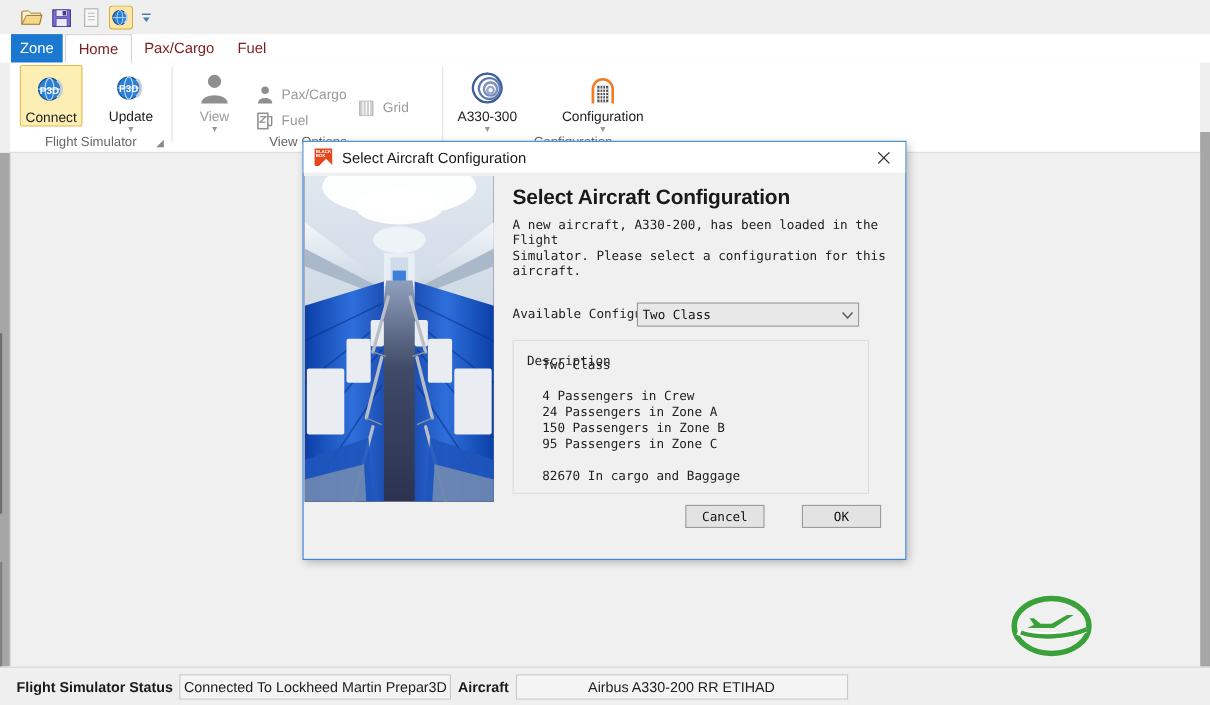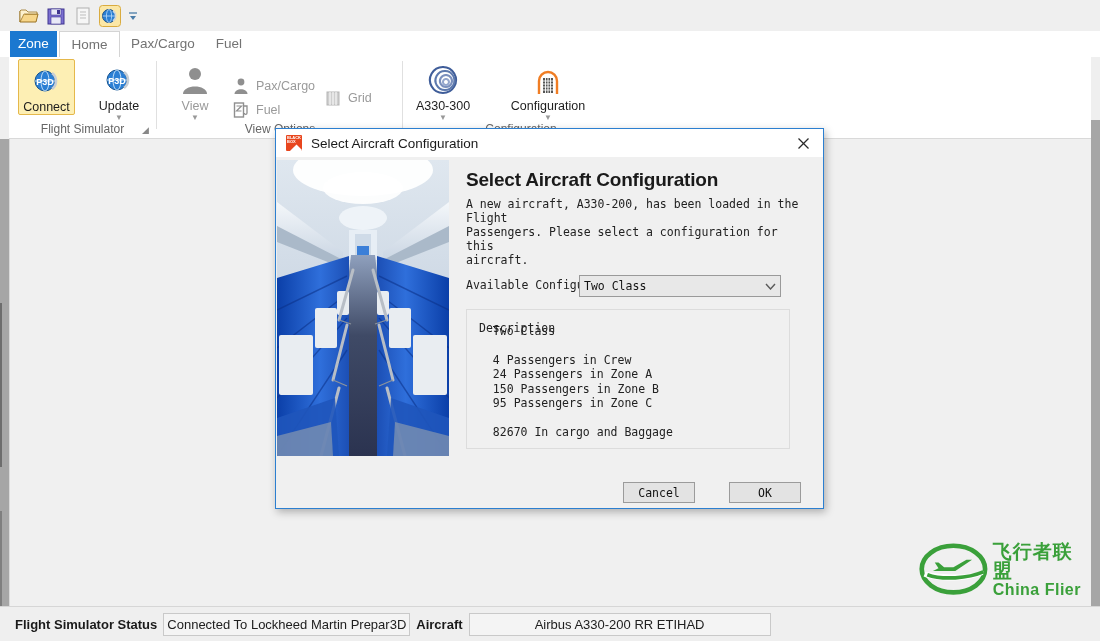--- a/index.html
+++ b/index.html
@@ -46,21 +46,21 @@
   .qat-icon { width: 22px; height: 22px; position: relative; display:block; }
 
   
   .ribbon-tabs {
     position: absolute; left: 0; top: 31px; width: 1100px; height: 26px;
     background: #ffffff;
   }
   .tab {
     position: absolute; top: 0; height: 26px;
     line-height: 26px;
-    font-size: 13.5px; color: #737373;
+    font-size: 13.5px; color: #7f1d1d;
     text-align: center;
   }
   .tab-file {
     left: 10px; width: 47px;
     background: #1b78d0; color: #ffffff;
   }
   .tab-home {
     left: 59px; width: 61px;
     background: #ffffff;
     border: 1px solid #d4d4d4; border-bottom: none;
@@ -270,21 +270,21 @@
     font-size: 11.5px; color: #222; margin-top: 19px;
   }
   .groupbox-content {
     position: absolute; left: 12px; top: 14px; right: 6px;
     font-family: "DejaVu Sans Mono", monospace;
     font-size: 11.5px; line-height: 14.4px; color: #222;
     white-space: pre-wrap;
   }
 
   .dlg-buttons {
-    position: absolute; right: 22px; bottom: 7px;
+    position: absolute; right: 22px; bottom: 30px;
     display: flex; gap: 34px;
   }
   .dlg-btn {
     width: 72px; height: 21px;
     background: #e3e3e3;
     border: 1px solid #9b9b9b;
     font-family: "DejaVu Sans Mono", monospace;
     font-size: 11.5px; color: #111;
     display: flex; align-items: center; justify-content: center;
   }
@@ -467,24 +467,20 @@
   <div class="frame-right"></div>
   <div class="client"></div>
 
   <div class="watermark">
     <svg width="76" height="58" viewBox="0 0 76 58">
       <ellipse cx="38" cy="28" rx="34" ry="25" fill="none" stroke="#3aa03a" stroke-width="5"></ellipse>
       <path d="M6 36 C22 42 52 42 70 34 L70 30 C50 36 24 34 8 31 Z" fill="#ffffff"></path>
       <path d="M10 34 C26 40 54 38 70 31" fill="none" stroke="#3aa03a" stroke-width="4"></path>
       <path d="M16 30 L40 30 L58 18 L52 18 L38 26 L28 26 L22 21 L18 21 L22 27 Z" fill="#3aa03a"></path>
     </svg>
-    <div class="wm-text">
-      <div class="wm-cn">飞行者联盟</div>
-      <div class="wm-en">China Flier</div>
-    </div>
   </div>
 
   <div class="statusbar">
     <span class="sb-label">Flight Simulator Status</span>
     <span class="sb-field fs">Connected To Lockheed Martin Prepar3D</span>
     <span class="sb-label">Aircraft</span>
     <span class="sb-field ac">Airbus A330-200 RR ETIHAD</span>
   </div>
 
   <div class="dialog">
@@ -594,21 +590,21 @@
 
           <path d="M0 258 L58 238 L62 296 L0 296 Z" fill="#1f55bb" opacity="0.9"></path>
           <path d="M172 258 L114 238 L110 296 L172 296 Z" fill="#1f55bb" opacity="0.9"></path>
           <path d="M0 276 L54 262 L56 296 L0 296 Z" fill="#9aa3ae" opacity="0.6"></path>
           <path d="M172 276 L118 262 L116 296 L172 296 Z" fill="#9aa3ae" opacity="0.6"></path>
         </svg>
       </div>
 
       <div class="dlg-head">Select Aircraft Configuration</div>
       <div class="dlg-desc">A new aircraft, A330-200, has been loaded in the Flight
-Passengers. Please select a configuration for this
+Simulator. Please select a configuration for this
 aircraft.</div>
 
       <div class="cfg-row">
         <span class="cfg-label">Available Configurations</span>
         <span class="cfg-select">
           <span class="val">Two Class</span>
           <span class="arrow">
             <svg width="11" height="7" viewBox="0 0 11 7">
                 <path d="M1 1 L5.5 6 L10 1" fill="none" stroke="#5a5a5a" stroke-width="1.4"></path>
               </svg>

